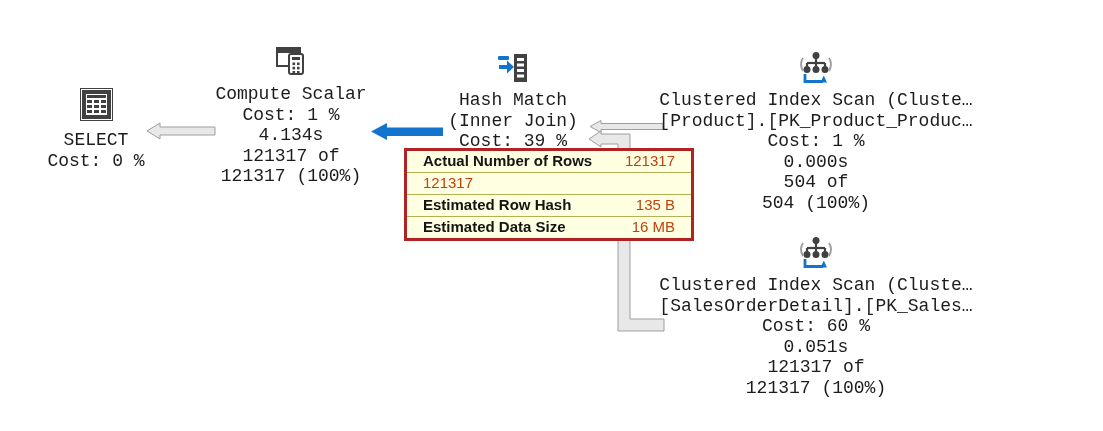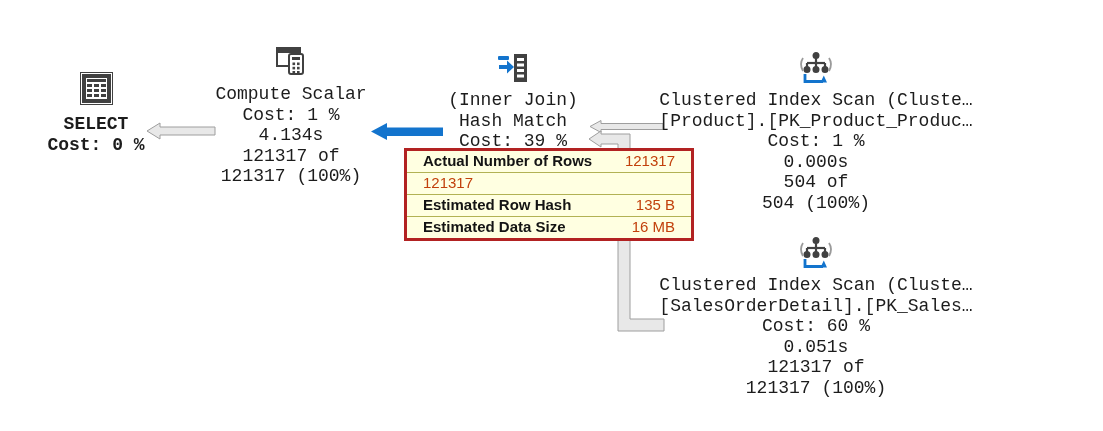--- a/index.html
+++ b/index.html
@@ -5,21 +5,21 @@
   html,body{margin:0;padding:0;background:#fff;}
   .canvas{
     position:relative;width:1103px;height:431px;background:#ffffff;overflow:hidden;
     font-family:"Liberation Mono","DejaVu Sans Mono",monospace;
     font-size:18px;line-height:20.5px;color:#1c1c1c;
   }
   .arrows-layer{position:absolute;left:0;top:0;z-index:1;}
   .node{position:absolute;text-align:center;z-index:2;}
   .node .icon{display:flex;justify-content:center;}
   .node .line{white-space:pre;}
-  #node-select{left:16px;top:72px;width:160px;font-weight:bold;}
+  #node-select{left:16px;top:88px;width:160px;}
   #node-select .icon{margin-bottom:9px;}
   #node-compute-scalar{left:186px;top:42px;width:210px;}
   #node-compute-scalar .icon{margin-bottom:6px;}
   #node-hash-match{left:408px;top:50px;width:210px;}
   #node-hash-match .icon{margin-bottom:4px;}
   #node-scan-product{left:646px;top:50px;width:340px;}
   #node-scan-product .icon{margin-bottom:2px;}
   #node-scan-salesorderdetail{left:646px;top:235px;width:340px;}
   #node-scan-salesorderdetail .icon{margin-bottom:2px;}
   .tooltip{
@@ -107,22 +107,22 @@
           <rect x="22" y="19" width="7" height="3"></rect>
           <rect x="22" y="24.5" width="7" height="3"></rect>
         </g>
         <g fill="#1374cd">
           <rect x="3" y="6" width="11" height="4" rx="1"></rect>
           <rect x="4" y="15" width="9" height="4"></rect>
           <polygon points="12,10.5 19,17 12,23.5"></polygon>
         </g>
       </svg>
     </div>
+    <div class="line">Hash Match</div>
     <div class="line">(Inner Join)</div>
-    <div class="line">Hash Match</div>
     <div class="line">Cost: 39 %</div>
   </div>
 
   <div class="node" id="node-scan-product">
     <div class="icon">
       <svg width="40" height="38" viewBox="0 0 40 38">
         <g stroke="#414141" stroke-width="2.2" fill="#414141">
           <circle cx="20" cy="5.5" r="2.4"></circle>
           <line x1="20" y1="7" x2="20" y2="13"></line>
           <line x1="11" y1="13" x2="29" y2="13"></line>

